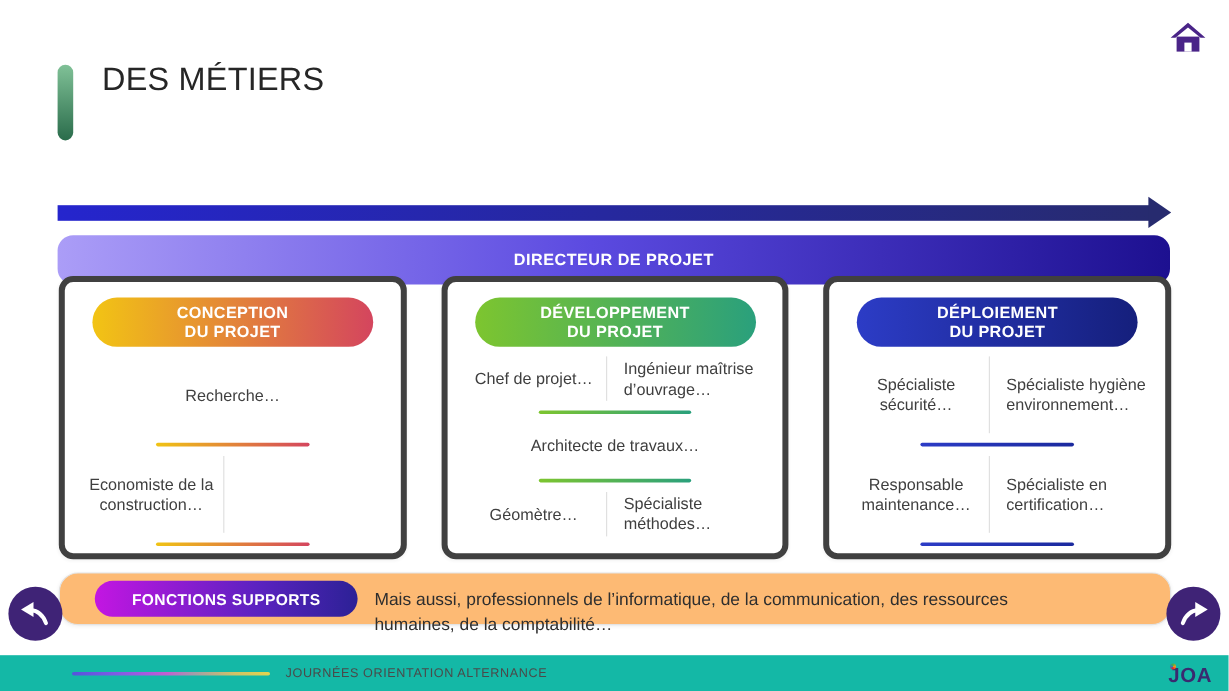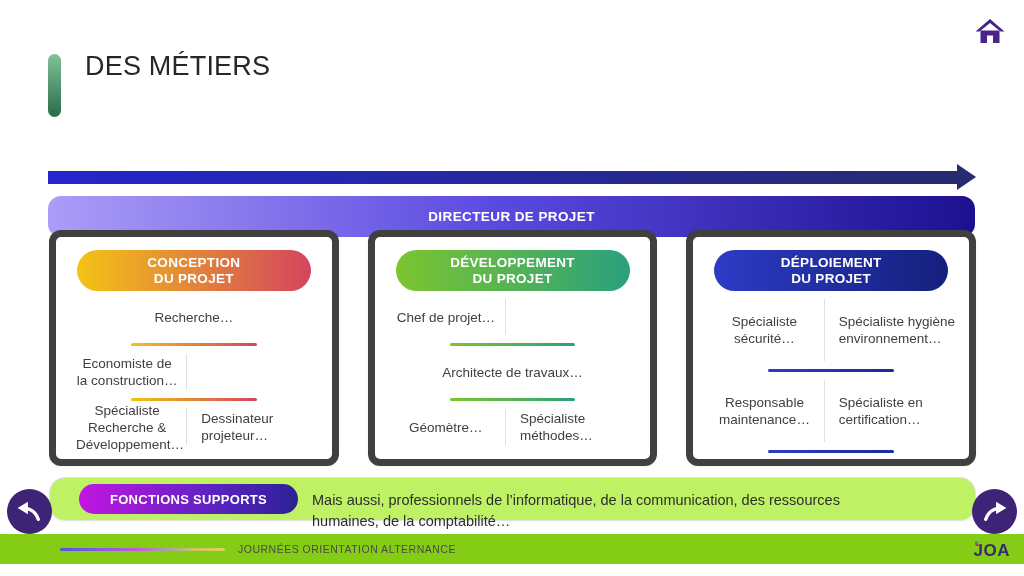--- a/index.html
+++ b/index.html
@@ -24,59 +24,59 @@
   .top-arrow .head{position:absolute;right:0;top:0;width:0;height:0;
     border-top:13.5px solid transparent;border-bottom:13.5px solid transparent;
     border-left:19px solid #272b6f;}
   .director-banner{position:absolute;left:48px;top:196px;width:927px;height:41px;border-radius:13px;
     background:linear-gradient(90deg,#ab9df7,#5b4ae0 48%,#1d1090);
     display:flex;align-items:center;justify-content:center;}
   .director-banner span{color:#fff;font-weight:bold;font-size:13.5px;letter-spacing:.4px;}
 
   
   .cards{position:absolute;left:49px;top:230px;width:927px;height:236px;display:flex;gap:29px;}
-  .card{flex:1;background:#fff;border:7px solid #404040;border-radius:12px;
+  .card{flex:1;background:#fff;border:5px solid #404040;border-radius:12px;
     box-shadow:0 1px 3px rgba(0,0,0,.05);display:flex;flex-direction:column;padding:13px 8px 6px 8px;}
   .card-pill{width:234px;min-height:41px;margin:0 auto;border-radius:21px;display:flex;flex-direction:column;
     align-items:center;justify-content:center;color:#fff;font-weight:bold;font-size:13.5px;line-height:16px;
     letter-spacing:.3px;text-align:center;}
   .pill-conception{background:linear-gradient(90deg,#f2c414,#d4455e);}
   .pill-developpement{background:linear-gradient(90deg,#7dc52f,#2aa07c);}
   .pill-deploiement{background:linear-gradient(90deg,#2c3cc6,#151f7c);}
   .card-body{flex:1;display:flex;flex-direction:column;padding:0 4px;}
   .row{flex:1;display:flex;align-items:center;justify-content:center;font-size:13.5px;line-height:17px;
     color:#3f3f3f;text-align:center;}
   .row.two{justify-content:stretch;}
   .cell-l{width:47%;text-align:center;padding:0 8px;}
   .vsep{width:1px;align-self:stretch;margin:8px 0;background:#e0e0e0;}
   .cell-r{flex:1;text-align:left;padding-left:14px;padding-right:2px;}
   .hdiv{height:3px;width:50%;margin:0 auto;border-radius:2px;flex:0 0 3px;}
   .hdiv-conception{background:linear-gradient(90deg,#f0c314,#d4455e);}
   .hdiv-developpement{background:linear-gradient(90deg,#7dc52f,#2aa07c);}
   .hdiv-deploiement{background:linear-gradient(90deg,#2c3cc6,#1b2a9e);}
 
   
-  .supports-card{position:absolute;left:49px;top:477px;width:927px;height:44px;background:#bef264;
+  .supports-card{position:absolute;left:49px;top:477px;width:927px;height:44px;background:#fdba74;
     border:1px solid #e3e3e3;border-radius:16px;box-shadow:0 1px 3px rgba(0,0,0,.05);
     display:flex;align-items:center;}
   .supports-pill{margin-left:29px;width:219px;height:30px;border-radius:15px;flex:0 0 auto;
     background:linear-gradient(90deg,#c316e2,#5b22c0 62%,#2c2196);
     display:flex;align-items:center;justify-content:center;color:#fff;font-weight:bold;font-size:13px;
     letter-spacing:.3px;}
   .supports-text{margin-left:14px;width:585px;font-size:14.5px;line-height:21px;color:#2e2e2e;margin-top:24px;}
 
   
   .nav-btn{position:absolute;width:45px;height:45px;border-radius:50%;background:#3f2376;border:none;
     padding:0;display:flex;align-items:center;justify-content:center;cursor:pointer;z-index:5;}
   .nav-prev{left:7px;top:489px;}
   .nav-next{right:7px;top:489px;}
   .flip{transform:scaleX(-1);}
 
   
-  .footer{position:absolute;left:0;bottom:12px;width:1024px;height:30px;background:#84cc16;}
+  .footer{position:absolute;left:0;bottom:0;width:1024px;height:30px;background:#14b8a6;}
   .footer-line{position:absolute;left:60px;top:14px;width:165px;height:3px;border-radius:2px;
     background:linear-gradient(90deg,#5553dc 0%,#7e5ce4 22%,#a95ade 38%,#c25fd0 48%,#a29ea8 62%,#cfc267 82%,#e2d44e 100%);}
   .footer-caption{position:absolute;left:238px;top:0;height:30px;display:flex;align-items:center;
     font-size:10.5px;letter-spacing:.5px;color:#4a4a4a;}
   .joa-logo{position:absolute;right:14px;top:3px;height:26px;display:flex;align-items:center;
     font-weight:bold;font-size:17px;color:#3a2a70;letter-spacing:.5px;}
   .joa-dot{position:absolute;left:1px;top:2px;width:5px;height:5px;border-radius:50%;
     background:conic-gradient(#3bb54a,#f7941d,#ed1c24,#2e7bbf,#3bb54a);}
   .joa-wrap{position:relative;padding-top:2px;margin-left:21px;}
 </style>
@@ -116,37 +116,33 @@
         <span>DU PROJET</span>
       </div>
       <div class="card-body">
         <div class="row">Recherche…</div>
         <div class="hdiv hdiv-conception"></div>
         <div class="row two">
           <div class="cell-l">Economiste de la construction…</div>
           <div class="vsep"></div>
         </div>
         <div class="hdiv hdiv-conception"></div>
-        <div class="row two">
-          <div class="cell-l">Spécialiste Recherche &amp; Développement…</div>
-          <div class="vsep"></div>
-          <div class="cell-r">Dessinateur projeteur…</div>
-        </div>
       </div>
     </div>
 
     <div class="card">
       <div class="card-pill pill-developpement">
         <span>DÉVELOPPEMENT</span>
         <span>DU PROJET</span>
       </div>
       <div class="card-body">
         <div class="row two">
           <div class="cell-l">Chef de projet…</div>
           <div class="vsep"></div>
+          <div class="cell-r">Ingénieur maîtrise d’ouvrage…</div>
         </div>
         <div class="hdiv hdiv-developpement"></div>
         <div class="row">Architecte de travaux…</div>
         <div class="hdiv hdiv-developpement"></div>
         <div class="row two">
           <div class="cell-l">Géomètre…</div>
           <div class="vsep"></div>
           <div class="cell-r">Spécialiste méthodes…</div>
         </div>
       </div>

